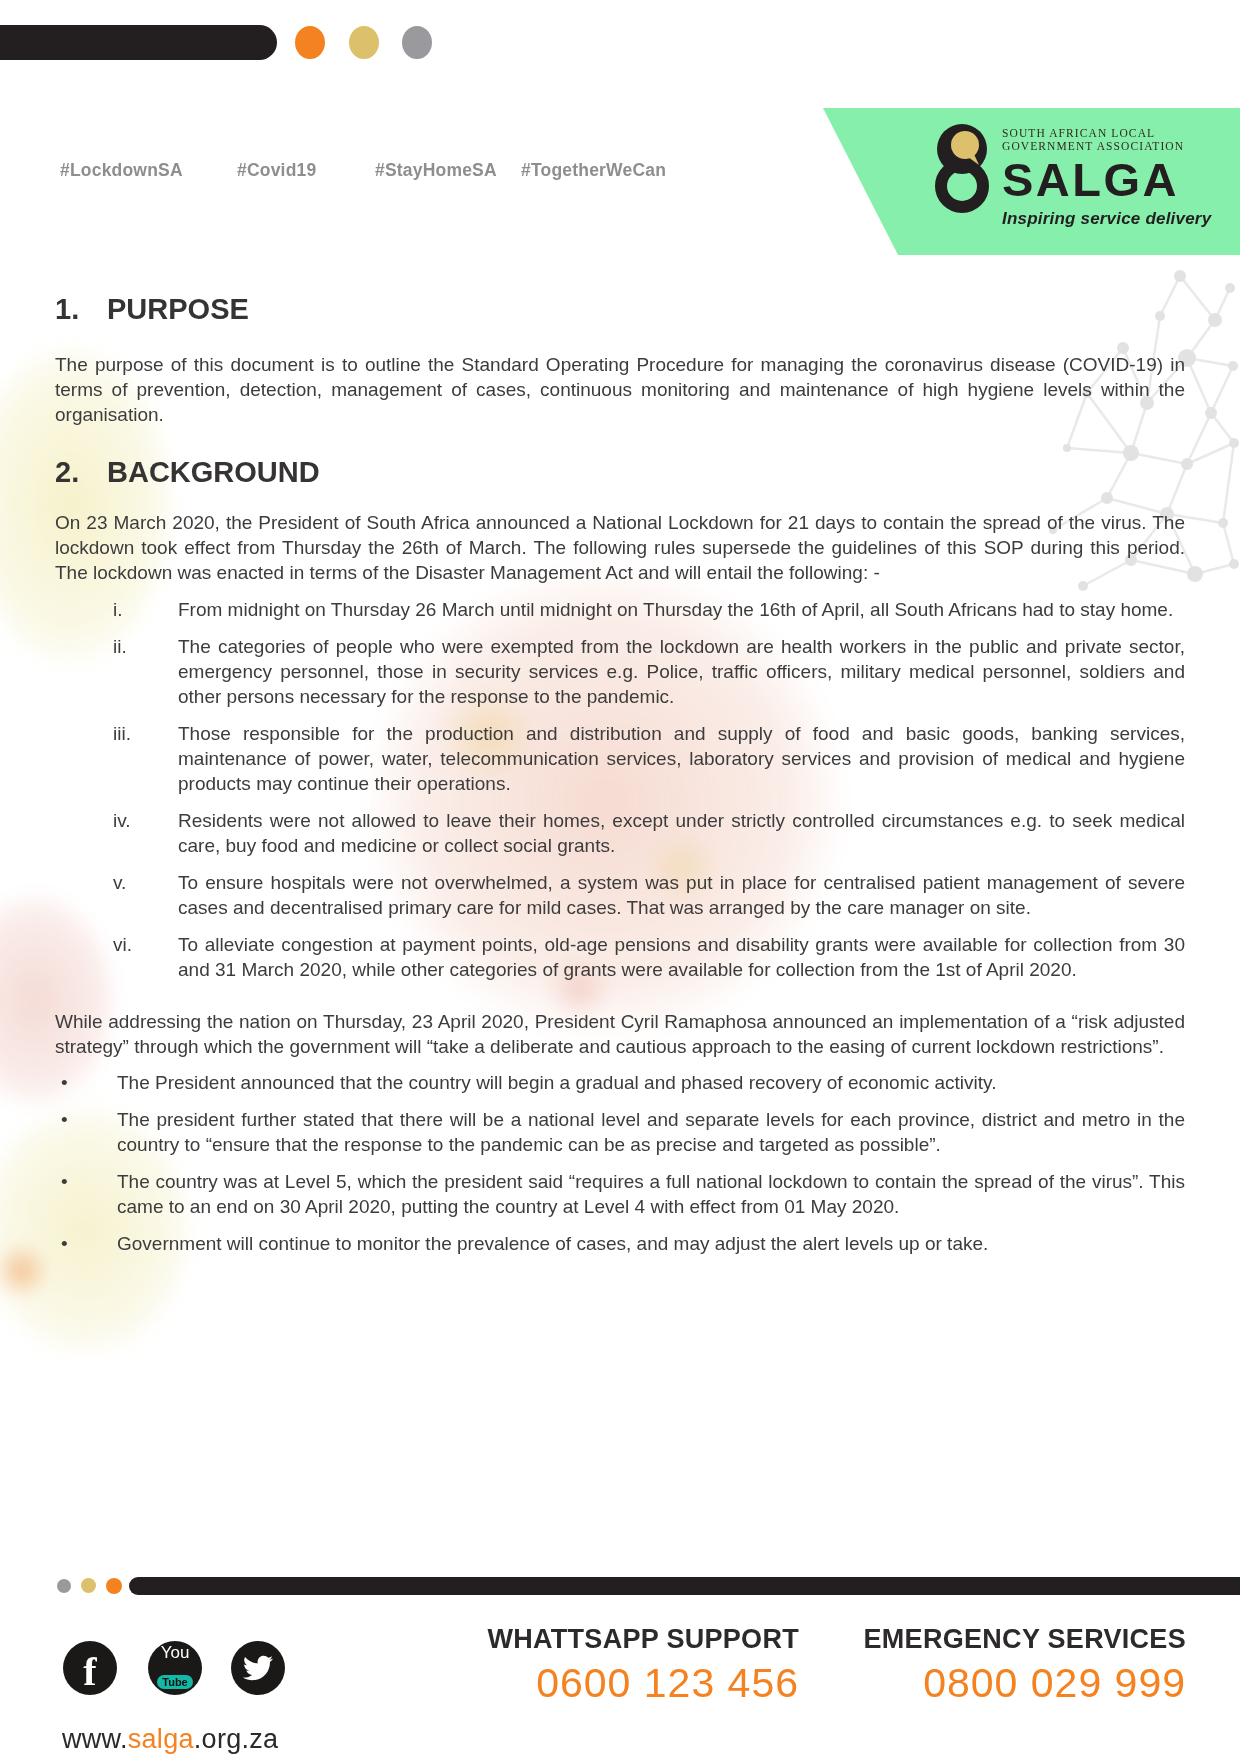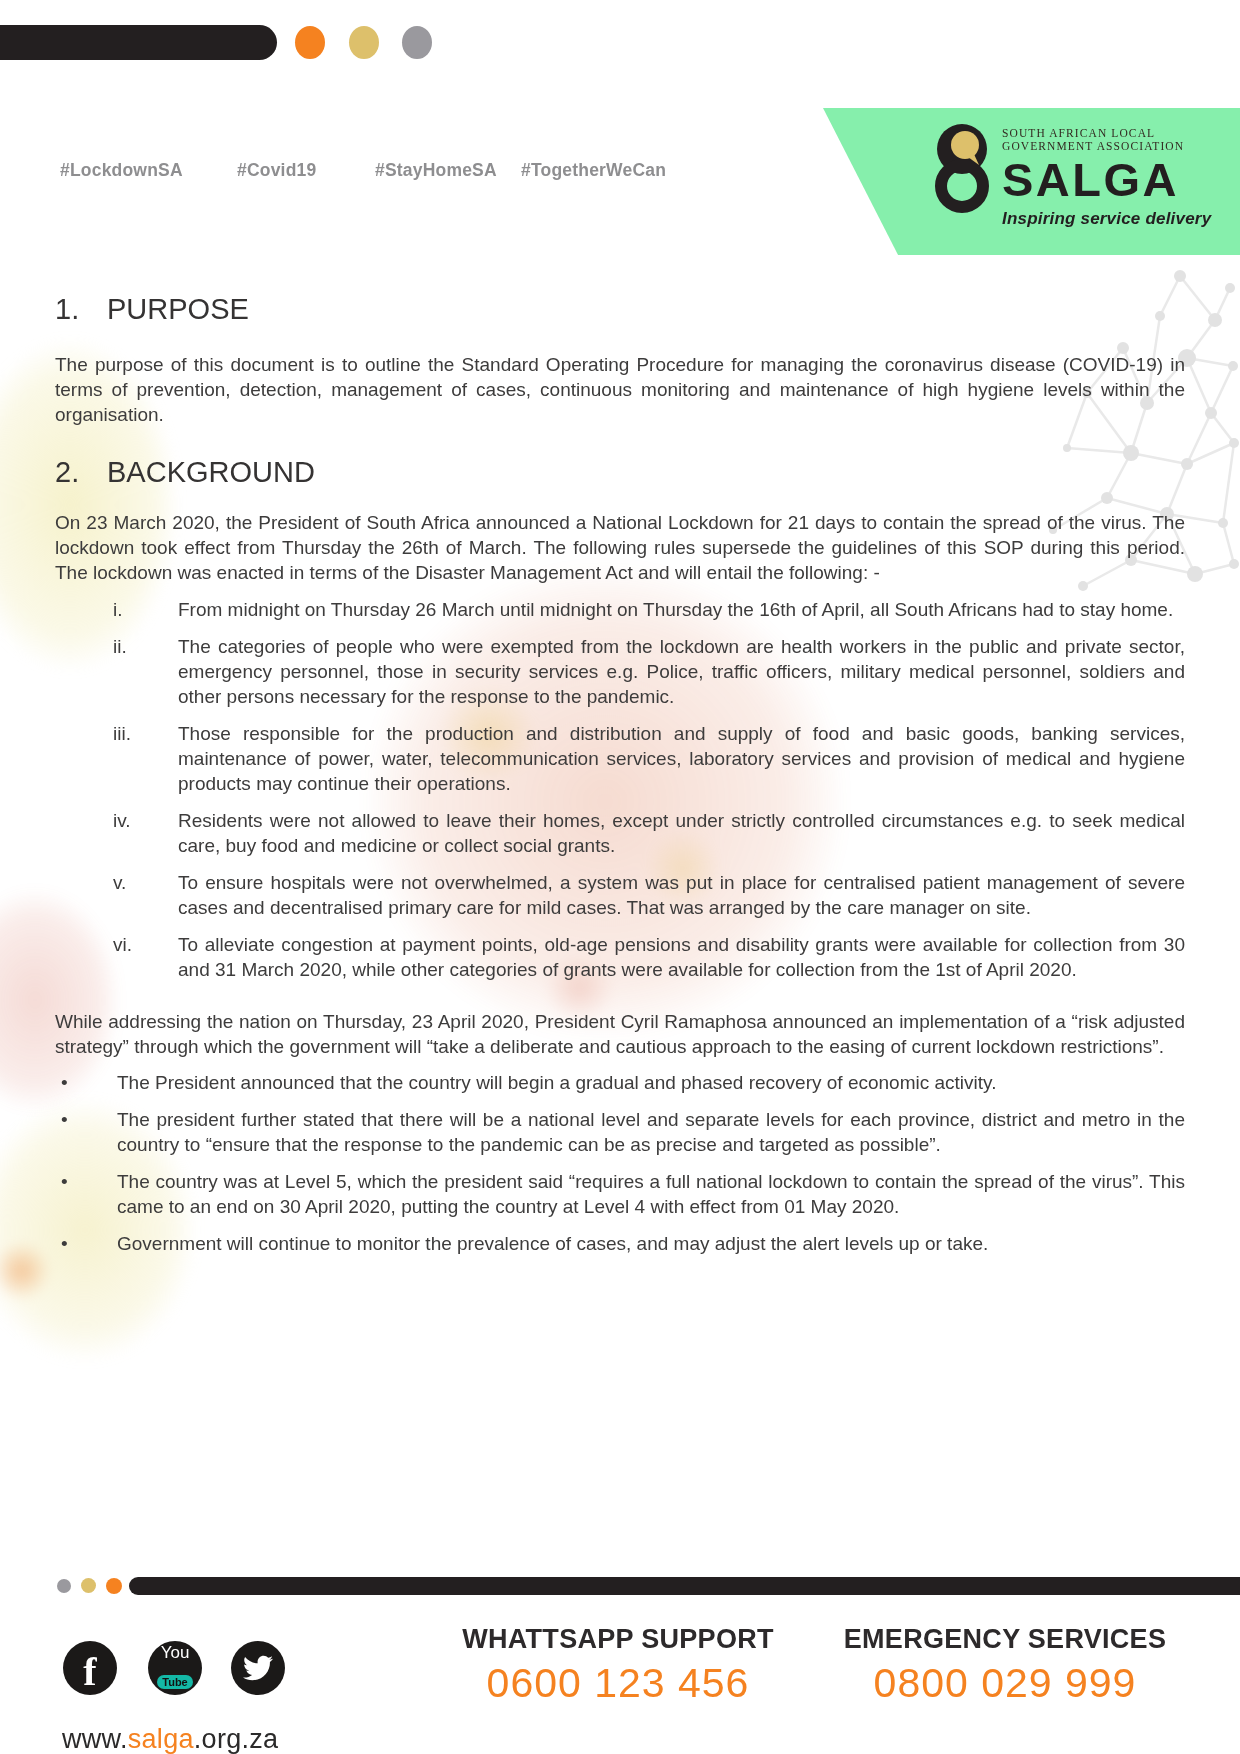--- a/index.html
+++ b/index.html
@@ -62,21 +62,21 @@
   }
   .logo-acronym{
     margin-top:6px;font-size:47px;line-height:44px;font-weight:bold;color:#231F20;letter-spacing:2.5px;
   }
   .logo-tagline{
     margin-top:7px;font-size:17px;font-weight:bold;font-style:italic;color:#231F20;letter-spacing:0.2px;
   }
 
   
   .content{position:absolute;left:55px;top:295px;width:1130px;color:#3d3c3c;}
-  .heading{font-size:29px;font-weight:normal;color:#353333;line-height:29px;}
+  .heading{font-size:29px;font-weight:bold;color:#353333;line-height:29px;}
   .heading .h-num{display:inline-block;width:52px;}
   .h1{margin:0 0 28px 0;}
   .h2{margin:0 0 23px 0;}
   .para{
     font-size:19px;line-height:25px;text-align:justify;margin:0;
   }
   .p-purpose{margin-bottom:31px;}
   .p-background{margin-bottom:12px;}
   .p-while{margin-top:27px;margin-bottom:11px;}
 
@@ -112,21 +112,21 @@
   .soc-yt{left:148px;}
   .soc-tw{left:231px;}
   .fb-f{color:#fff;font-family:"Liberation Serif",serif;font-weight:bold;font-size:40px;line-height:40px;margin-top:8px;}
   .yt-inner{display:flex;flex-direction:column;align-items:center;}
   .yt-you{color:#fff;font-size:17px;font-weight:normal;line-height:11px;margin-bottom:17px;}
   .yt-tube{background:#14b8a6;color:#111;font-size:11px;font-weight:bold;line-height:14px;
     padding:0 5px;border-radius:7px;}
   .website{position:absolute;left:62px;top:1724px;font-size:27px;color:#2b2a2a;letter-spacing:0.3px;cursor:pointer;}
   .website .w-hl{color:#F58220;}
 
-  .support-block{position:absolute;width:362px;text-align:center;}
+  .support-block{position:absolute;width:362px;text-align:right;}
   .sb-whatsapp{left:437px;top:1624px;}
   .sb-emergency{left:824px;top:1624px;}
   .support-label{font-size:27px;font-weight:bold;color:#2d2a2b;letter-spacing:0.3px;}
   .support-number{margin-top:5px;font-size:41px;color:#F58220;letter-spacing:1px;}
 </style>
 </head>
 <body>
 
 <div class="page">
 

